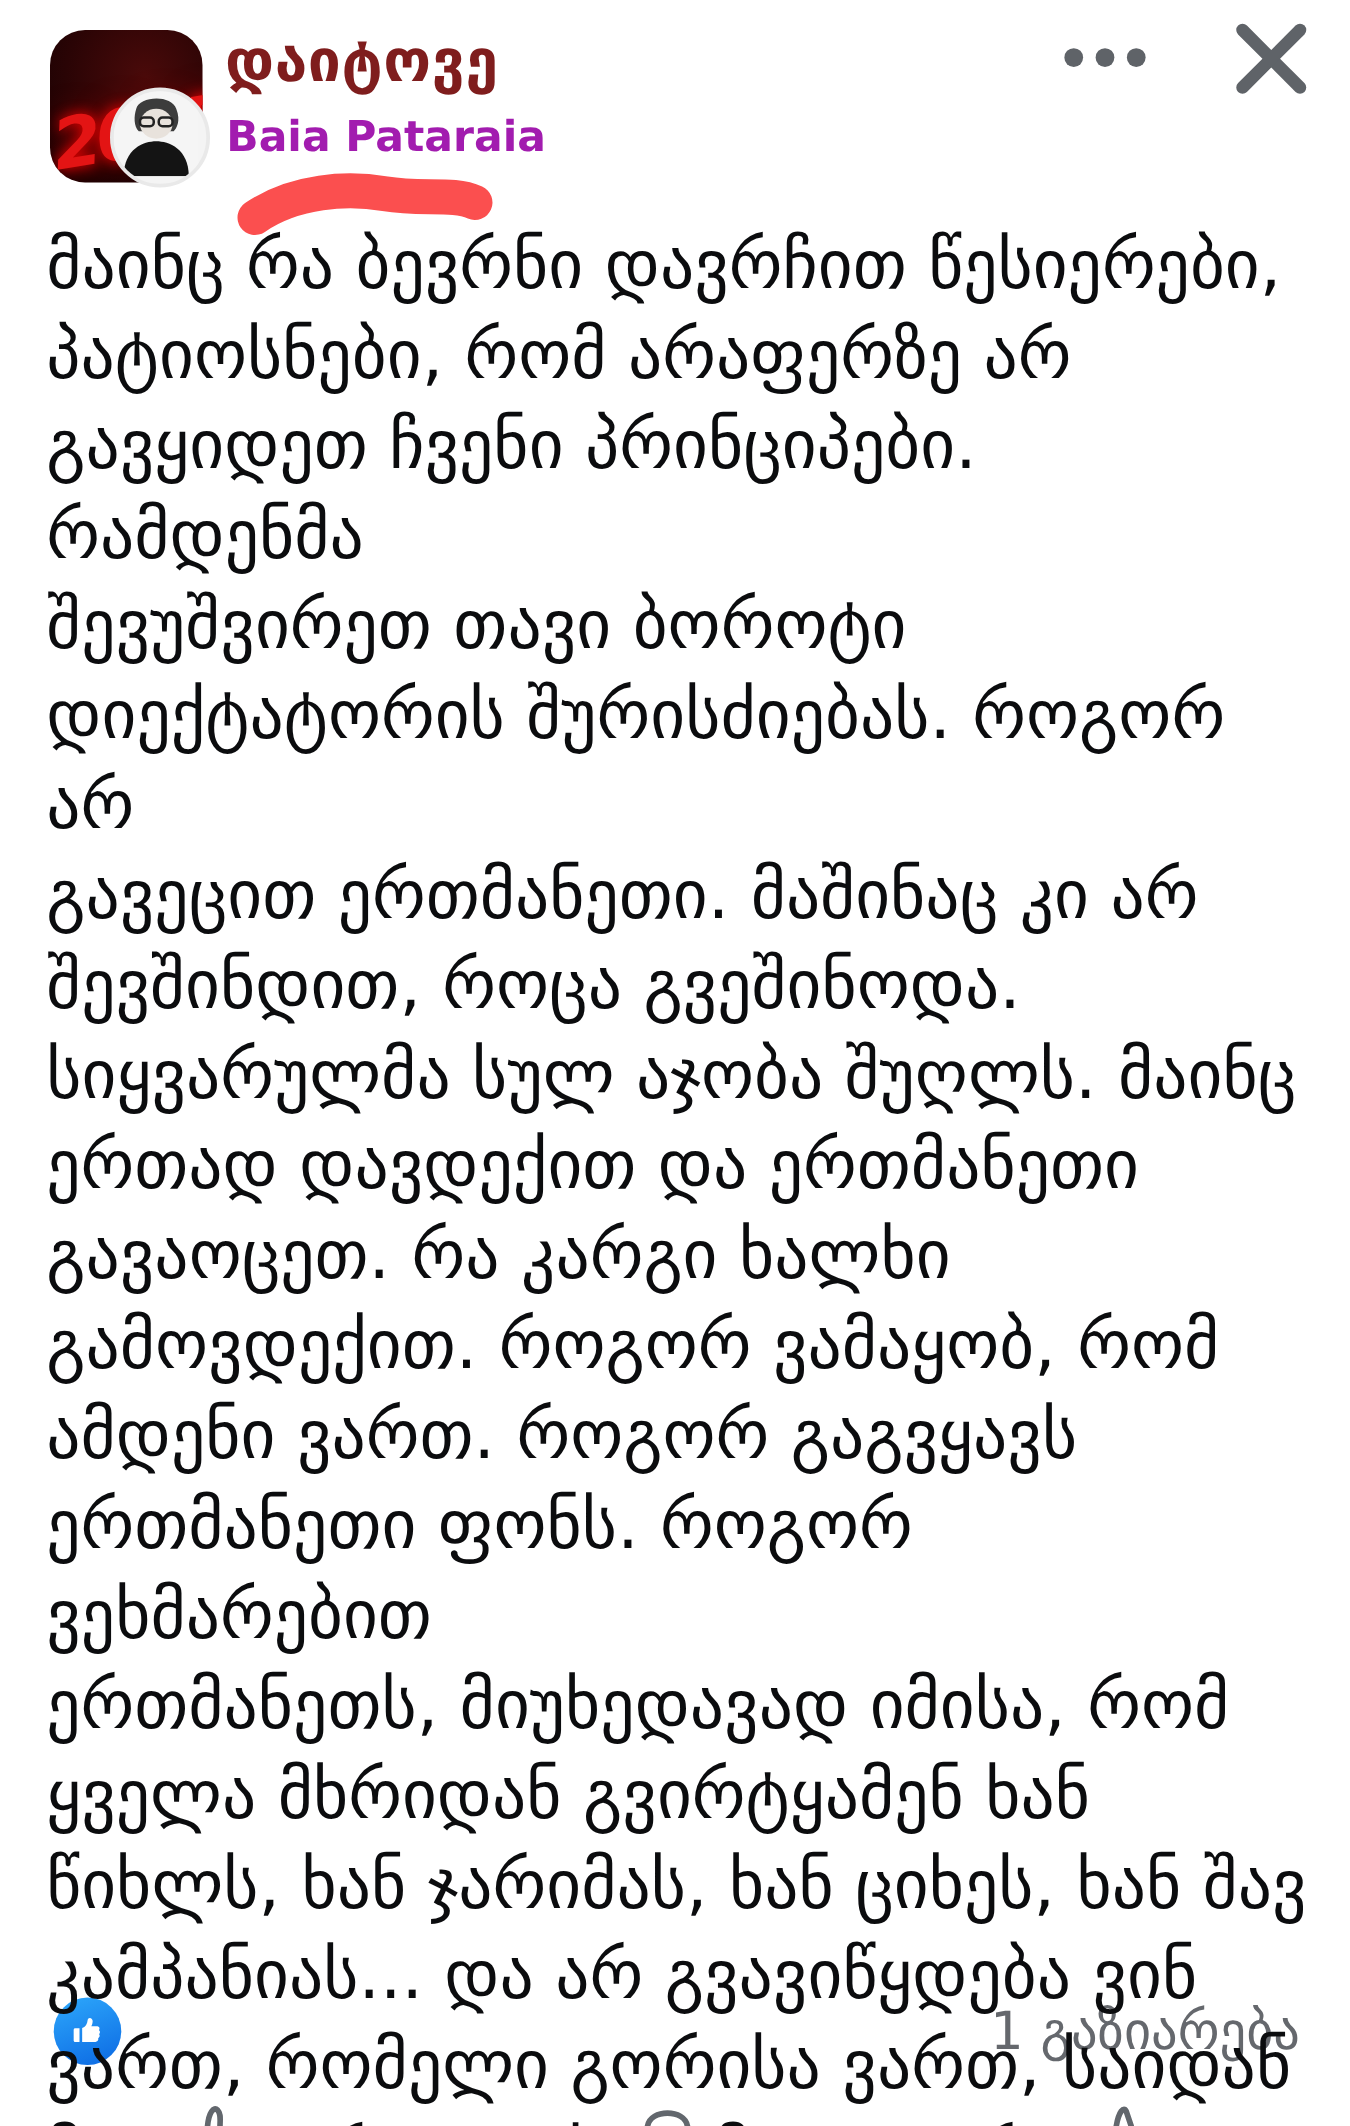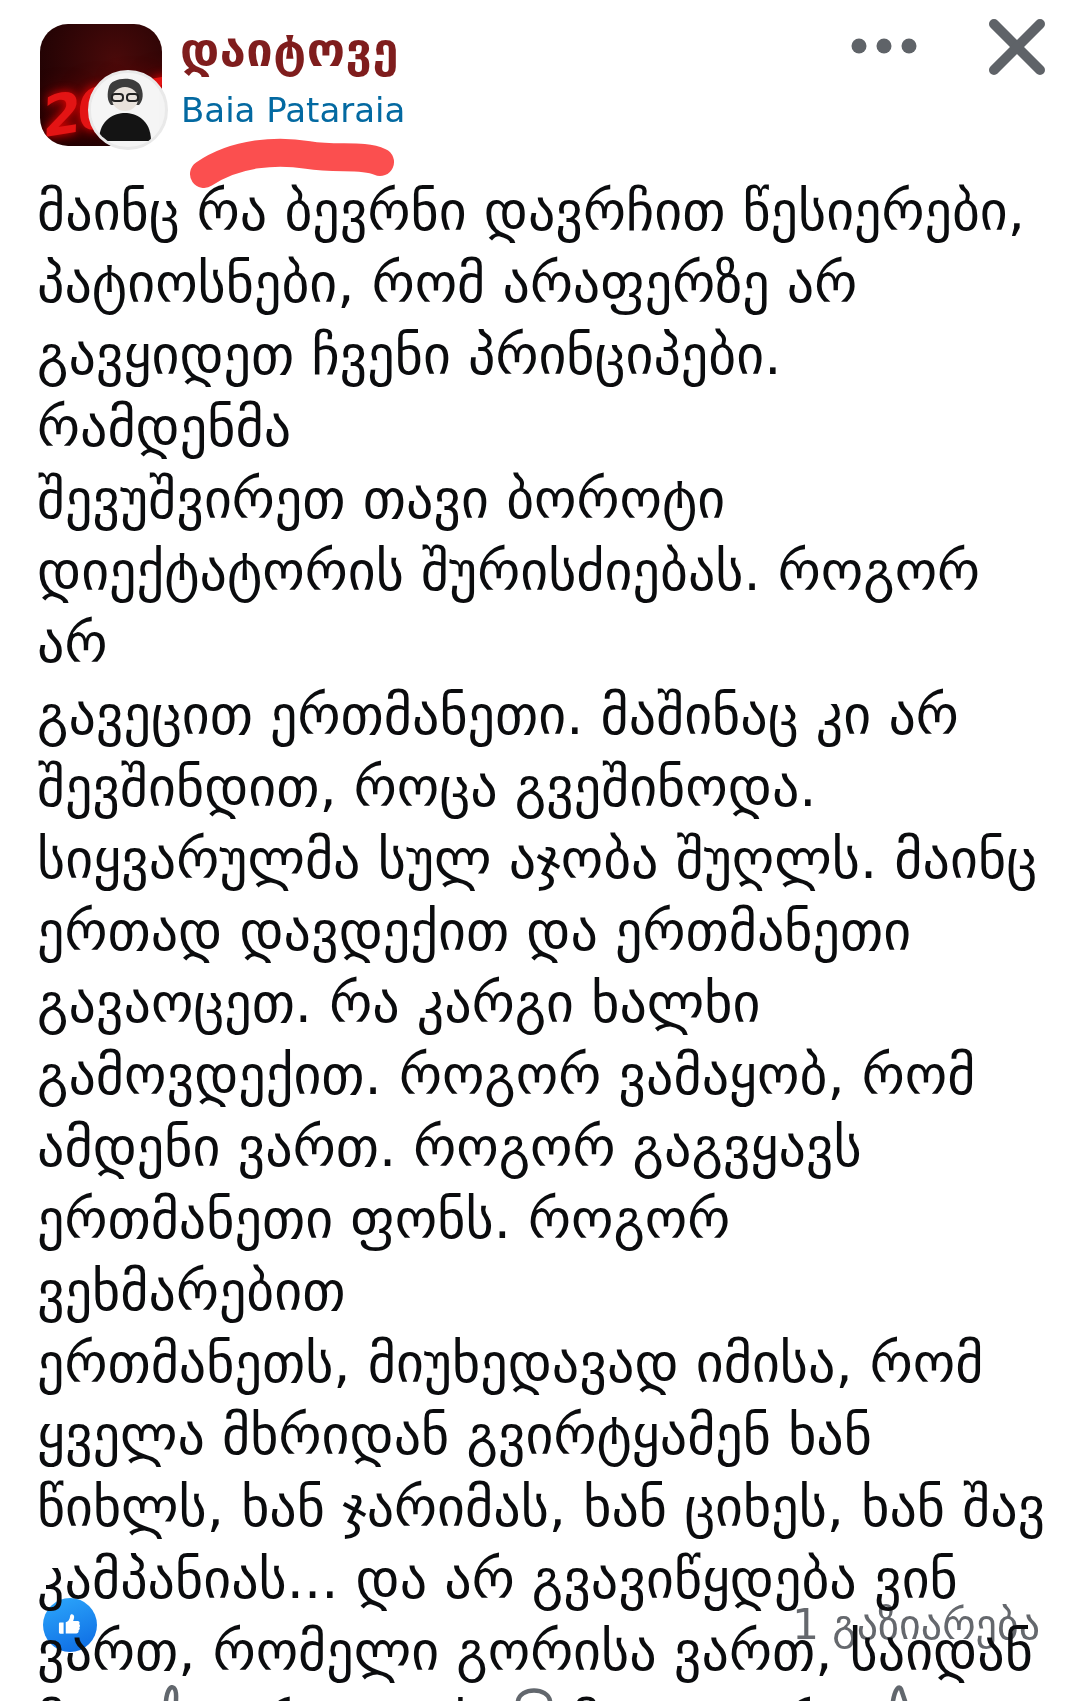--- a/index.html
+++ b/index.html
@@ -23,22 +23,22 @@
   }
   .avatar-circle{
     position:absolute;left:48px;top:46px;width:74px;height:74px;border-radius:50%;
     background:#f4f4f4;border:3px solid #e9e9e9;overflow:hidden;
   }
   .title{
     position:absolute;left:180px;top:22px;font-size:47px;font-weight:700;
     color:#7f1d1d;letter-spacing:.5px;cursor:pointer;
   }
   .subtitle{
-    position:absolute;left:181px;top:90px;font-size:34px;font-weight:400;
-    color:#0369a1;cursor:pointer;
+    position:absolute;left:181px;top:90px;font-size:34px;font-weight:700;
+    color:#a21caf;cursor:pointer;
   }
   .dots-btn{position:absolute;left:848px;top:30px;width:72px;height:32px;cursor:pointer;}
   .close-btn{position:absolute;left:984px;top:14px;width:66px;height:66px;cursor:pointer;}
   
   .scribble{position:absolute;left:186px;top:138px;width:212px;height:54px;z-index:5;pointer-events:none;}
   
   .post-text{
     position:absolute;left:37px;top:176px;width:1010px;
     font-size:54px;line-height:72px;color:#0b0c0e;z-index:2;
   }

